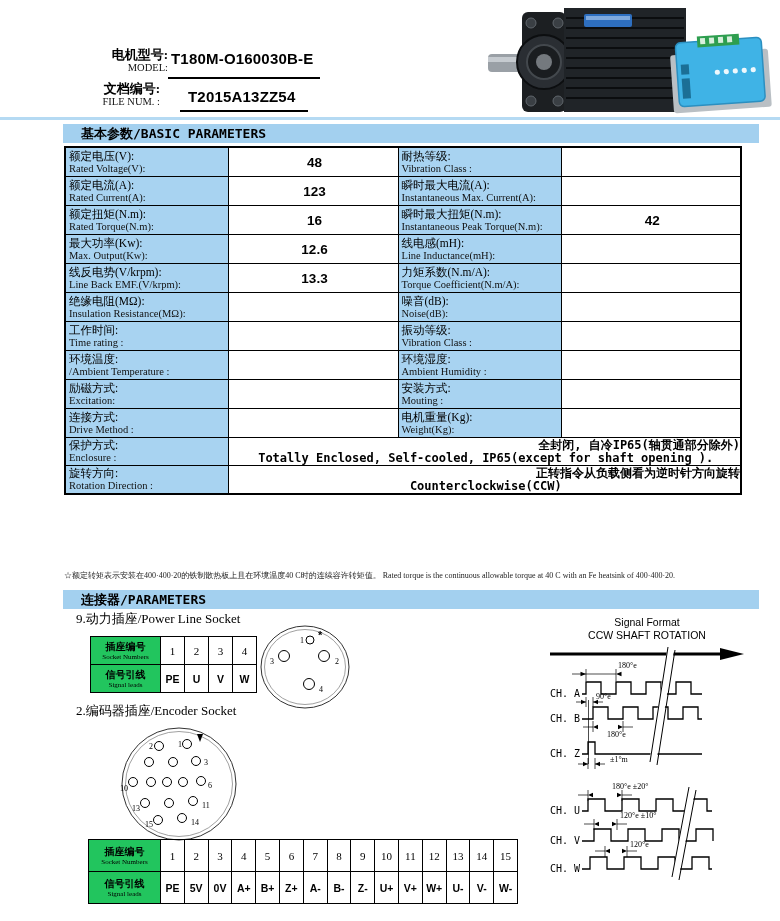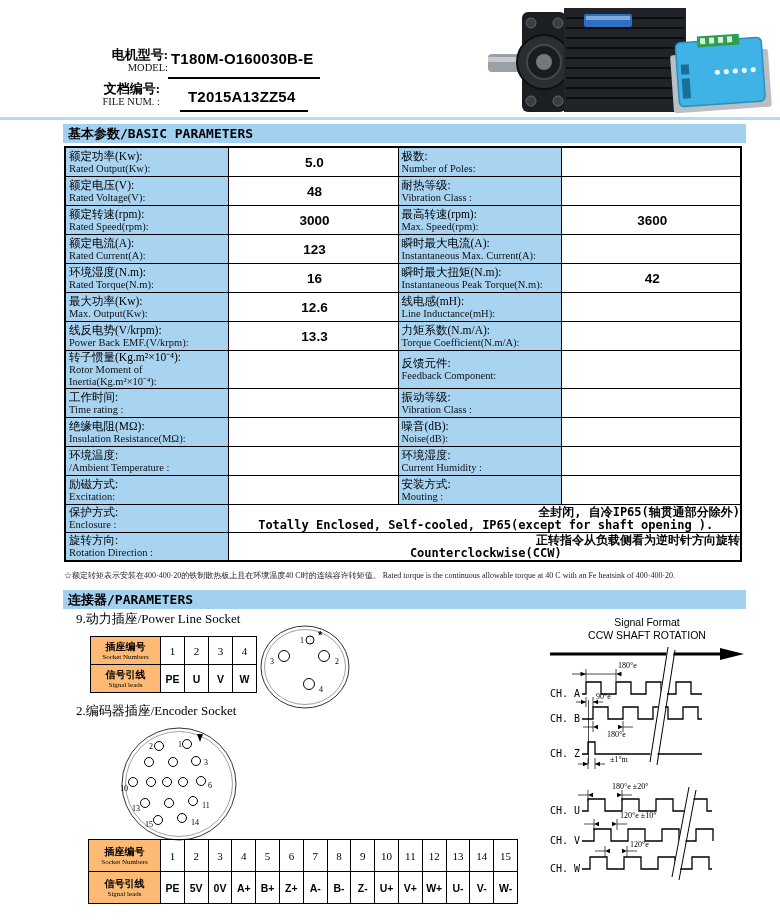--- a/index.html
+++ b/index.html
@@ -8,42 +8,42 @@
   .abs{position:absolute;}
 
   
   .hdr-cn{font-family:"Liberation Serif",serif;font-size:13px;font-weight:bold;text-align:right;}
   .hdr-en{font-family:"Liberation Serif",serif;font-size:10.5px;text-align:right;color:#111;}
   .hdr-val{font-size:15px;font-weight:bold;letter-spacing:.2px;}
   .uline{background:#000;height:2px;}
   #blue-rule{left:0;top:117px;width:780px;height:3px;background:#b5daf3;}
 
   
-  .band{background:#a3d0ef;height:19px;line-height:19px;padding-left:5px;
+  .band{background:#a3d0ef;height:19px;line-height:19px;padding-left:18px;
         font-family:"DejaVu Sans Mono",monospace;font-weight:bold;font-size:13px;color:#000;}
 
   
   table{border-collapse:collapse;table-layout:fixed;}
   #param-table{width:676px;border:2px solid #000;}
   #param-table td{border:1px solid #000;padding:0 0 0 3px;overflow:hidden;}
   td.lbl{background:#a8d3f1;height:28px;}
   td.lbl .cn{font-family:"Liberation Serif",serif;font-size:11.5px;line-height:13px;}
   td.lbl .en{font-family:"Liberation Serif",serif;font-size:10.5px;line-height:12px;color:#111;}
   td.val{background:#fff;text-align:center;font-size:13.5px;font-weight:bold;padding:0;}
   td.spanval{background:#fff;text-align:center;padding:0;height:27px;}
   td.spanval .cn{font-family:"DejaVu Sans Mono",monospace;font-weight:bold;font-size:12px;line-height:13px;text-align:right;}
   td.spanval .en{font-family:"DejaVu Sans Mono",monospace;font-weight:bold;font-size:12px;line-height:12px;}
   td.lbl.short{height:27px;}
 
   #footnote{font-family:"Liberation Serif",serif;font-size:8px;color:#222;width:690px;}
 
   
   .ctable{border:1px solid #000;}
   .ctable td{border:1px solid #000;padding:0;text-align:center;overflow:hidden;}
-  .ctable td.chead{background:#fdba74;}
+  .ctable td.chead{background:#22c55e;}
   .chead .cn{font-family:"Liberation Serif",serif;font-size:10px;font-weight:bold;line-height:12px;}
   .chead .en{font-family:"Liberation Serif",serif;font-size:7px;line-height:8px;}
   .cnum{font-family:"Liberation Serif",serif;font-size:11px;}
   .clead{font-size:10.5px;font-weight:bold;}
   .sock-title{font-family:"Liberation Serif",serif;font-size:13px;color:#000;}
 
   
   .st{font-family:"Liberation Sans",sans-serif;font-size:10.5px;text-anchor:middle;}
   .ch{font-family:"DejaVu Sans Mono",monospace;font-size:10px;}
   .dimt{font-family:"Liberation Serif",serif;font-size:8px;}
@@ -118,69 +118,45 @@
   <table id="param-table" class="abs" style="left:64px;top:146px;">
     <colgroup>
         <col style="width:163px">
         <col style="width:170px">
         <col style="width:163px">
         <col style="width:180px">
       </colgroup>
     <tbody id="param-tbody">
         <tr>
           <td class="lbl">
-            <div class="cn">额定功率(Kw):</div>
-            <div class="en">Rated Output(Kw):</div>
-          </td>
-          <td class="val">5.0</td>
-          <td class="lbl">
-            <div class="cn">极数:</div>
-            <div class="en">Number of Poles:</div>
-          </td>
-          <td class="val"></td>
-        </tr>
-        <tr>
-          <td class="lbl">
             <div class="cn">额定电压(V):</div>
             <div class="en">Rated Voltage(V):</div>
           </td>
           <td class="val">48</td>
           <td class="lbl">
             <div class="cn">耐热等级:</div>
             <div class="en">Vibration Class :</div>
           </td>
           <td class="val"></td>
         </tr>
         <tr>
           <td class="lbl">
-            <div class="cn">额定转速(rpm):</div>
-            <div class="en">Rated Speed(rpm):</div>
-          </td>
-          <td class="val">3000</td>
-          <td class="lbl">
-            <div class="cn">最高转速(rpm):</div>
-            <div class="en">Max. Speed(rpm):</div>
-          </td>
-          <td class="val">3600</td>
-        </tr>
-        <tr>
-          <td class="lbl">
             <div class="cn">额定电流(A):</div>
             <div class="en">Rated Current(A):</div>
           </td>
           <td class="val">123</td>
           <td class="lbl">
             <div class="cn">瞬时最大电流(A):</div>
             <div class="en">Instantaneous Max. Current(A):</div>
           </td>
           <td class="val"></td>
         </tr>
         <tr>
           <td class="lbl">
-            <div class="cn">环境湿度(N.m):</div>
+            <div class="cn">额定扭矩(N.m):</div>
             <div class="en">Rated Torque(N.m):</div>
           </td>
           <td class="val">16</td>
           <td class="lbl">
             <div class="cn">瞬时最大扭矩(N.m):</div>
             <div class="en">Instantaneous Peak Torque(N.m):</div>
           </td>
           <td class="val">42</td>
         </tr>
         <tr>
@@ -191,86 +167,86 @@
           <td class="val">12.6</td>
           <td class="lbl">
             <div class="cn">线电感(mH):</div>
             <div class="en">Line Inductance(mH):</div>
           </td>
           <td class="val"></td>
         </tr>
         <tr>
           <td class="lbl">
             <div class="cn">线反电势(V/krpm):</div>
-            <div class="en">Power Back EMF.(V/krpm):</div>
+            <div class="en">Line Back EMF.(V/krpm):</div>
           </td>
           <td class="val">13.3</td>
           <td class="lbl">
             <div class="cn">力矩系数(N.m/A):</div>
             <div class="en">Torque Coefficient(N.m/A):</div>
           </td>
           <td class="val"></td>
         </tr>
         <tr>
           <td class="lbl">
-            <div class="cn">转子惯量(Kg.m²×10⁻⁴):</div>
-            <div class="en">Rotor Moment of Inertia(Kg.m²×10⁻⁴):</div>
-          </td>
-          <td class="val"></td>
-          <td class="lbl">
-            <div class="cn">反馈元件:</div>
-            <div class="en">Feedback Component:</div>
+            <div class="cn">绝缘电阻(MΩ):</div>
+            <div class="en">Insulation Resistance(MΩ):</div>
+          </td>
+          <td class="val"></td>
+          <td class="lbl">
+            <div class="cn">噪音(dB):</div>
+            <div class="en">Noise(dB):</div>
           </td>
           <td class="val"></td>
         </tr>
         <tr>
           <td class="lbl">
             <div class="cn">工作时间:</div>
             <div class="en">Time rating :</div>
           </td>
           <td class="val"></td>
           <td class="lbl">
             <div class="cn">振动等级:</div>
             <div class="en">Vibration Class :</div>
           </td>
           <td class="val"></td>
         </tr>
         <tr>
           <td class="lbl">
-            <div class="cn">绝缘电阻(MΩ):</div>
-            <div class="en">Insulation Resistance(MΩ):</div>
-          </td>
-          <td class="val"></td>
-          <td class="lbl">
-            <div class="cn">噪音(dB):</div>
-            <div class="en">Noise(dB):</div>
-          </td>
-          <td class="val"></td>
-        </tr>
-        <tr>
-          <td class="lbl">
             <div class="cn">环境温度:</div>
             <div class="en">/Ambient Temperature :</div>
           </td>
           <td class="val"></td>
           <td class="lbl">
             <div class="cn">环境湿度:</div>
-            <div class="en">Current Humidity :</div>
+            <div class="en">Ambient Humidity :</div>
           </td>
           <td class="val"></td>
         </tr>
         <tr>
           <td class="lbl">
             <div class="cn">励磁方式:</div>
             <div class="en">Excitation:</div>
           </td>
           <td class="val"></td>
           <td class="lbl">
             <div class="cn">安装方式:</div>
             <div class="en">Mouting :</div>
+          </td>
+          <td class="val"></td>
+        </tr>
+        <tr>
+          <td class="lbl">
+            <div class="cn">连接方式:</div>
+            <div class="en">Drive Method :</div>
+          </td>
+          <td class="val"></td>
+          <td class="lbl">
+            <div class="cn">电机重量(Kg):</div>
+            <div class="en">Weight(Kg):</div>
           </td>
           <td class="val"></td>
         </tr>
         <tr>
           <td class="lbl short">
             <div class="cn">保护方式:</div>
             <div class="en">Enclosure :</div>
           </td>
           <td class="spanval" colspan="3">
             <div class="cn">全封闭, 自冷IP65(轴贯通部分除外)</div>

